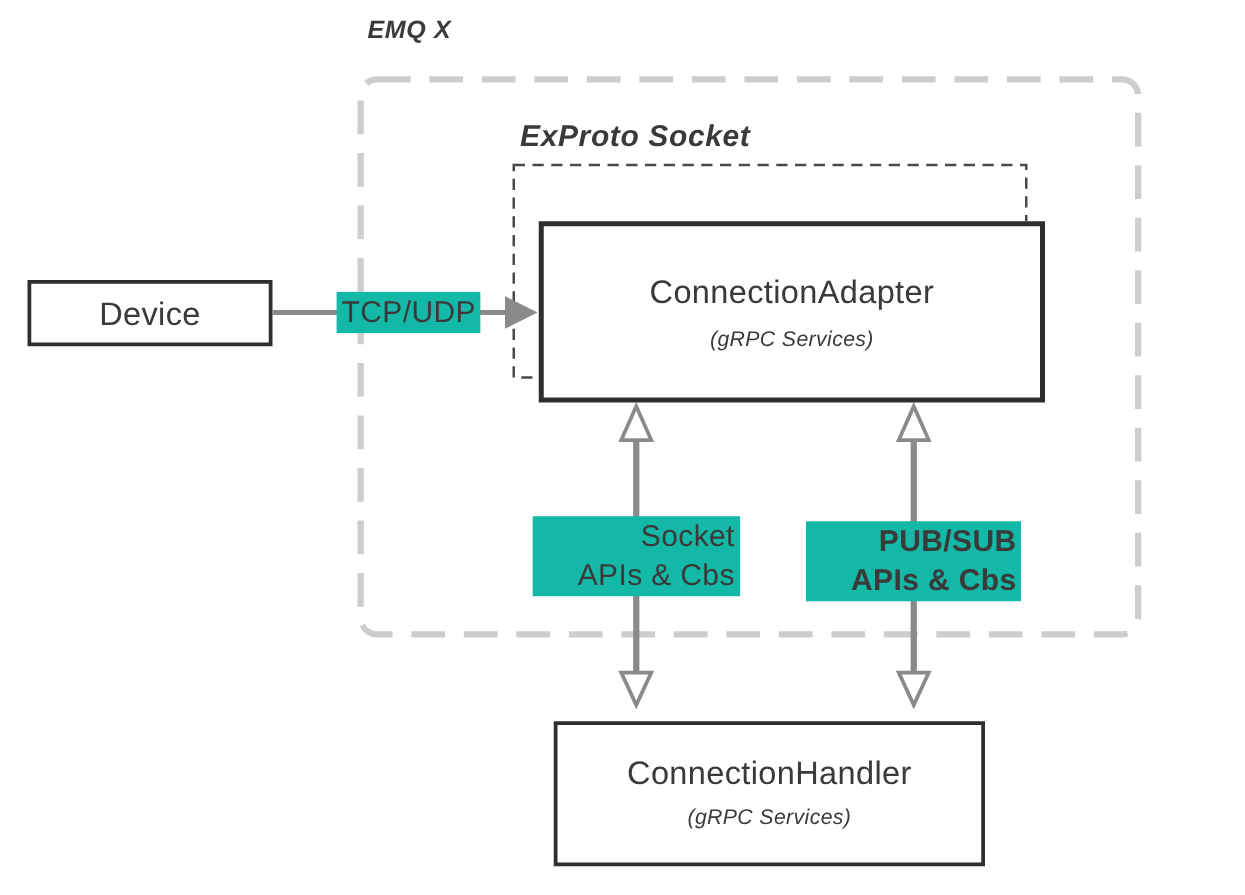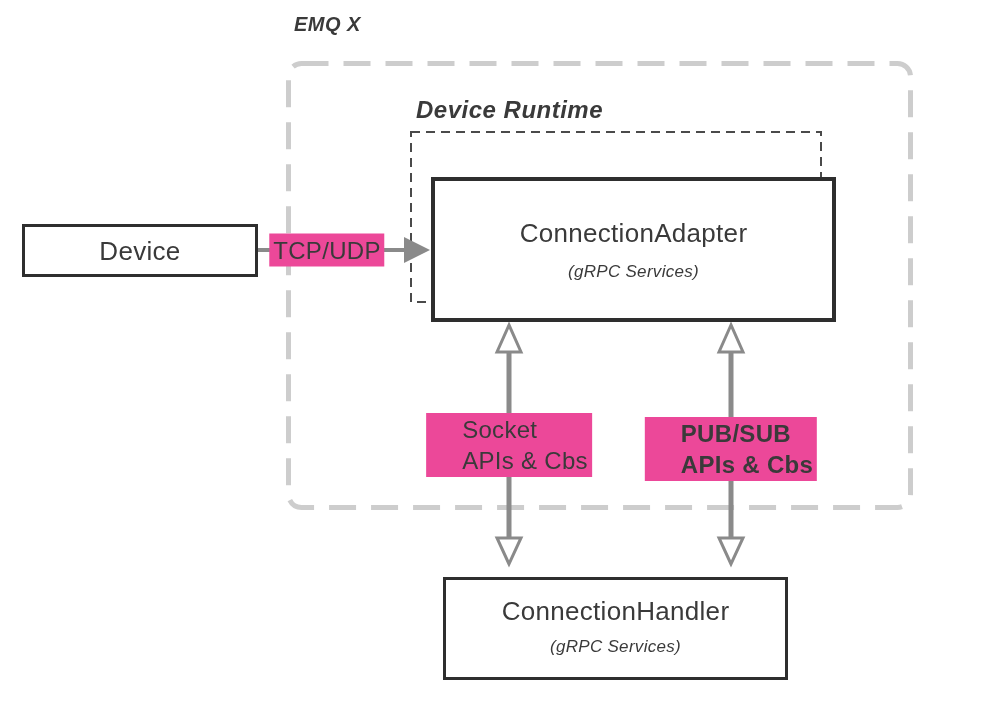--- a/index.html
+++ b/index.html
@@ -38,46 +38,46 @@
     position: absolute;
     box-sizing: border-box;
     background: #ffffff;
     border: 3px solid #2e2e2e;
     display: flex;
     flex-direction: column;
     align-items: center;
     justify-content: center;
     text-align: center;
   }
-  .device-box  { left: 22px;  top: 224px; width: 236px; height: 53px; }
+  .device-box  { left: 22px;  top: 224px; width: 196px; height: 53px; }
   .adapter-box { left: 431px; top: 177px; width: 405px; height: 145px; border-width: 4px; padding-top: 4px; }
-  .handler-box { left: 443px; top: 577px; width: 345px; height: 103px; }
+  .handler-box { left: 443px; top: 577px; width: 345px; height: 116px; }
 
   .box-title {
     font-size: 26px;
     letter-spacing: 0.3px;
     line-height: 32px;
   }
   .box-sub {
     font-size: 17px;
     font-style: italic;
     letter-spacing: 0.3px;
     line-height: 30px;
     margin-top: 8px;
   }
   .device-box .box-title { line-height: 28px; }
   .handler-box .box-sub  { margin-top: 5px; }
 
   .edge-label {
     position: absolute;
     transform: translate(-50%, -50%);
-    background: #ec4899;
+    background: #14b8a6;
     font-size: 24px;
     letter-spacing: 0.3px;
-    text-align: left;
+    text-align: right;
     white-space: nowrap;
     line-height: 31px;
     padding: 1px 4px;
   }
   .tcpudp-label { left: 327px; top: 250px; }
   .socket-label { left: 509px; top: 445px; }
   .pubsub-label { left: 731px; top: 449px; font-weight: bold; }
   .edge-label span { display: block; margin-left: 32px; }
 </style>
 </head>
@@ -97,21 +97,21 @@
     <line x1="509" y1="350" x2="509" y2="540" stroke="#8a8a8a" stroke-width="5"></line>
     <polygon points="509,325 497,352 521,352" fill="#ffffff" stroke="#8a8a8a" stroke-width="3"></polygon>
     <polygon points="509,564 497,538 521,538" fill="#ffffff" stroke="#8a8a8a" stroke-width="3"></polygon>
 
     <line x1="731" y1="350" x2="731" y2="540" stroke="#8a8a8a" stroke-width="5"></line>
     <polygon points="731,325 719,352 743,352" fill="#ffffff" stroke="#8a8a8a" stroke-width="3"></polygon>
     <polygon points="731,564 719,538 743,538" fill="#ffffff" stroke="#8a8a8a" stroke-width="3"></polygon>
   </svg>
 
   <div class="zone-label emqx-label">EMQ X</div>
-  <div class="zone-label exproto-label">Device Runtime</div>
+  <div class="zone-label exproto-label">ExProto Socket</div>
 
   <div class="box device-box">
     <div class="box-title">Device</div>
   </div>
 
   <div class="box adapter-box">
     <div class="box-title">ConnectionAdapter</div>
     <div class="box-sub">(gRPC Services)</div>
   </div>
 

